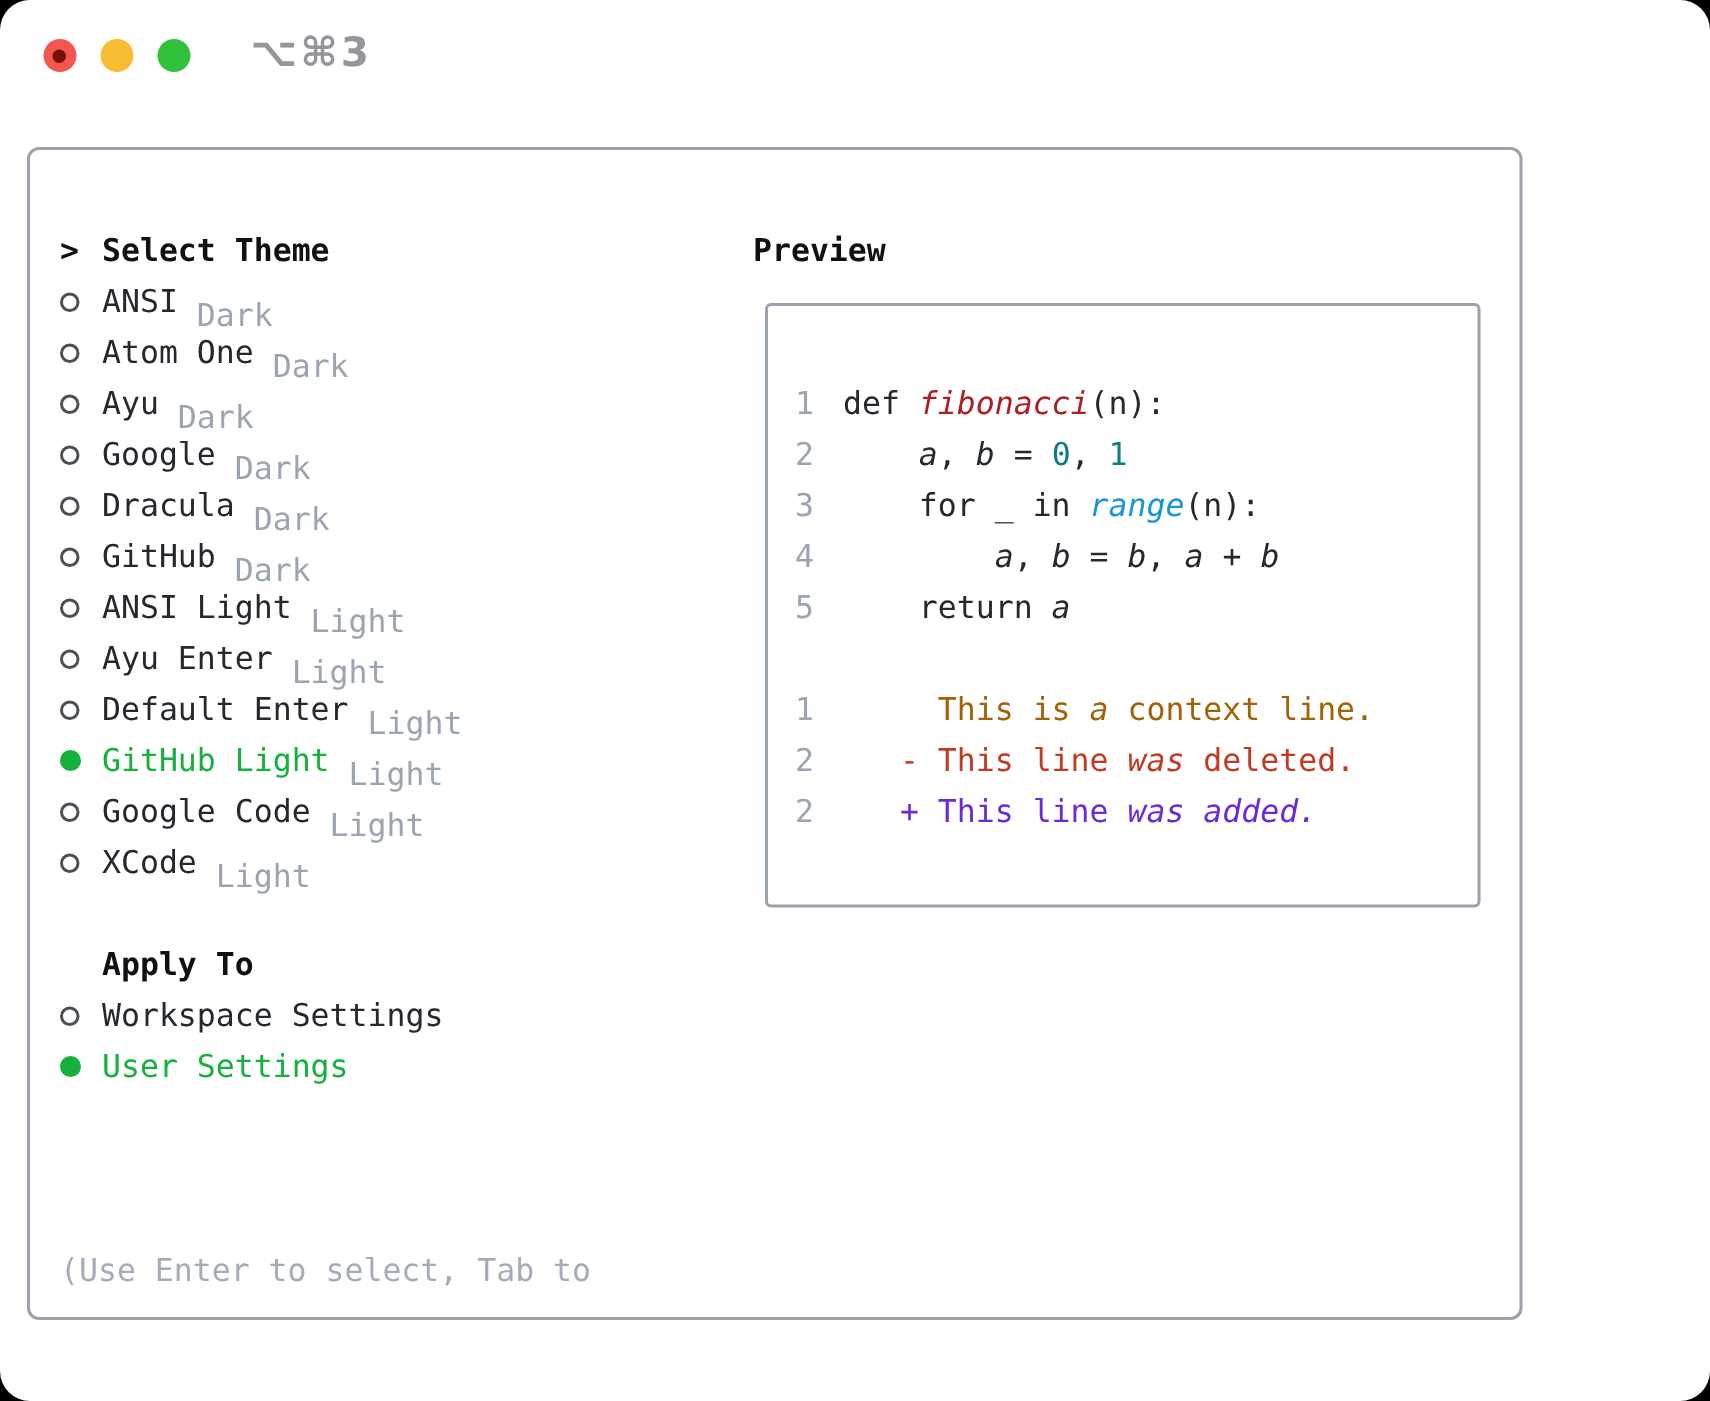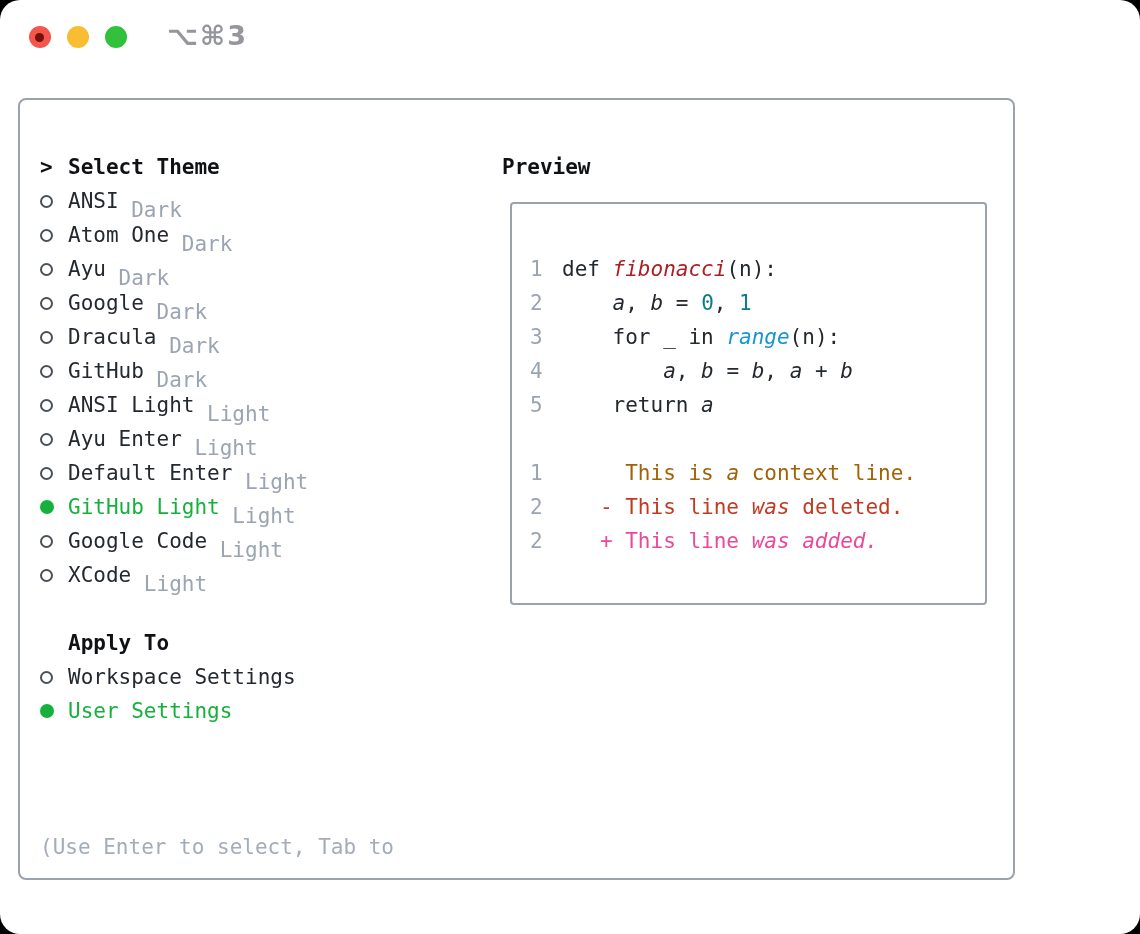--- a/index.html
+++ b/index.html
@@ -43,21 +43,21 @@
   }
   .code{position:absolute;left:18px;top:48px;font-size:21px;}
   .cline{height:34px;display:flex;align-items:center;white-space:pre;}
   .lnum{display:inline-block;width:20px;margin-right:12px;color:#9aa4b2;}
   .code-text{color:#24292f;}
   .tok-func{color:#ad1f23;}
   .tok-builtin{color:#1795d4;}
   .tok-num{color:#0e7c86;}
   .tok-ctx{color:#a16207;}
   .tok-del{color:#c23a21;}
-  .tok-add{color:#ec4899;}
+  .tok-add{color:#6d28d9;}
   .ital{font-style:italic;}
 </style>
 </head>
 <body>
 
 <div class="card">
 
   <div class="traffic">
     <div class="light red"></div>
     <div class="light yellow"></div>

